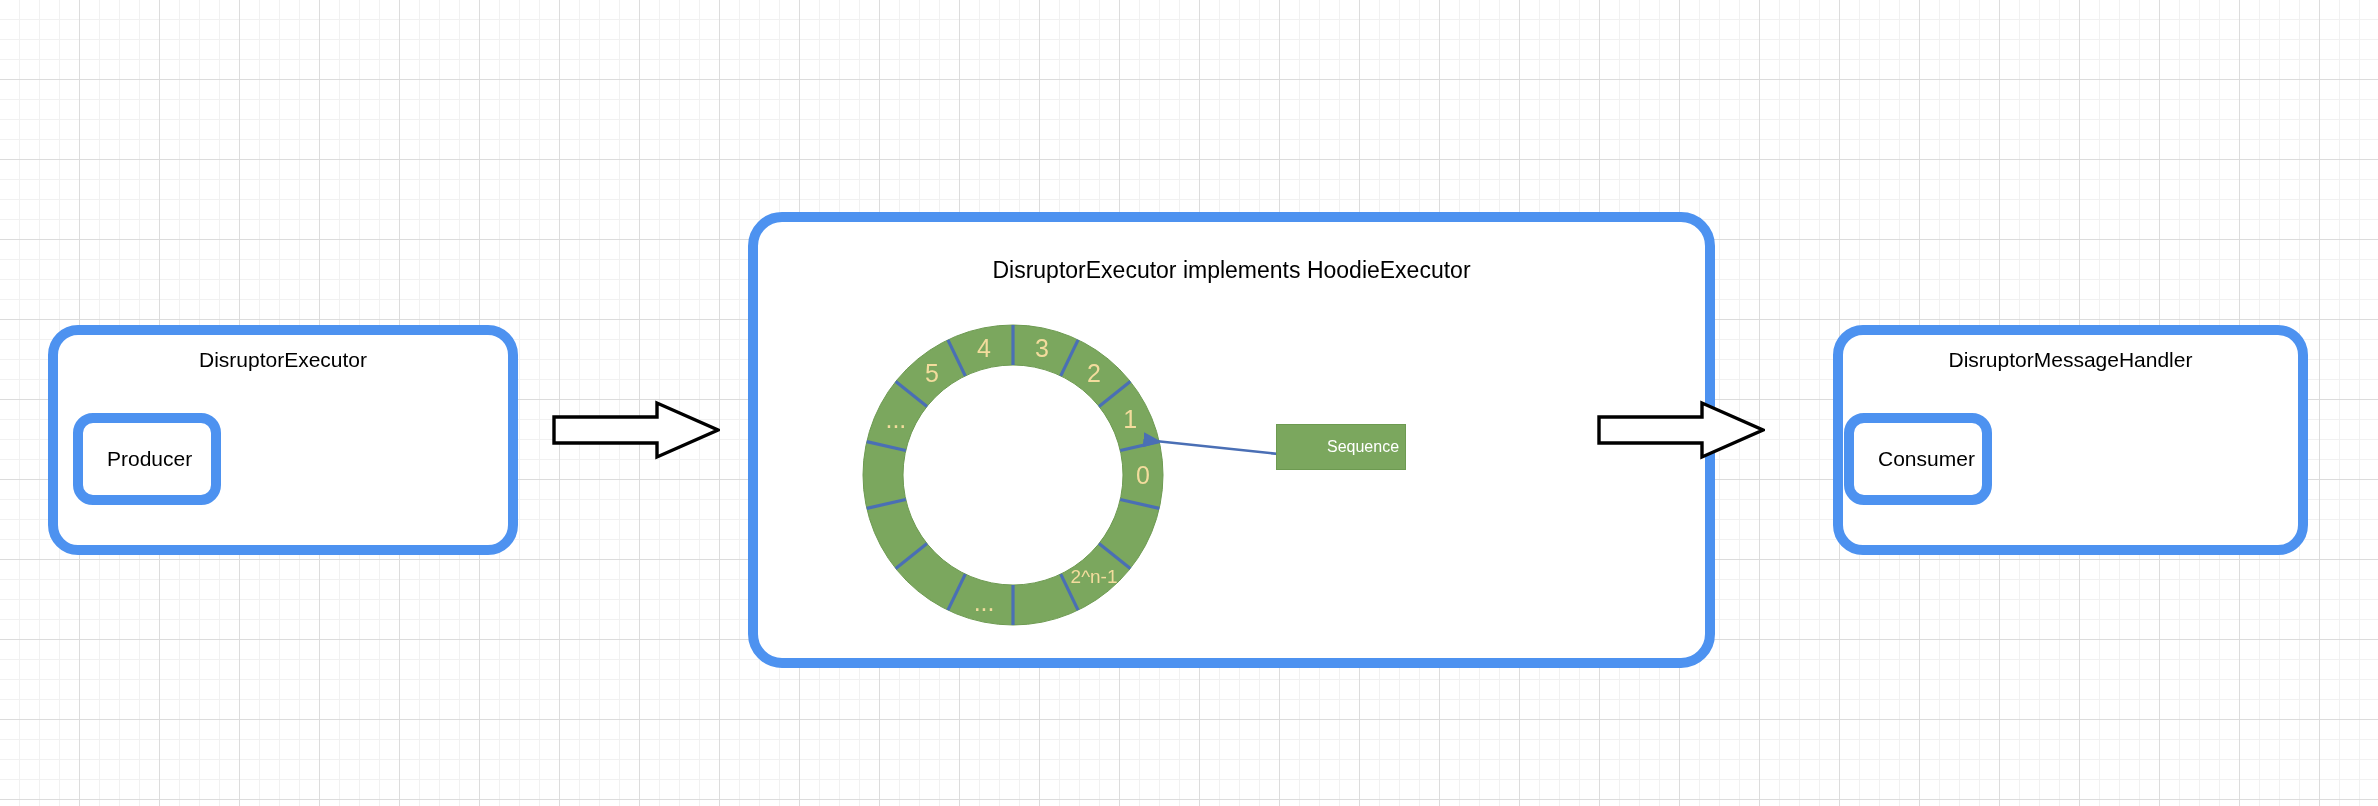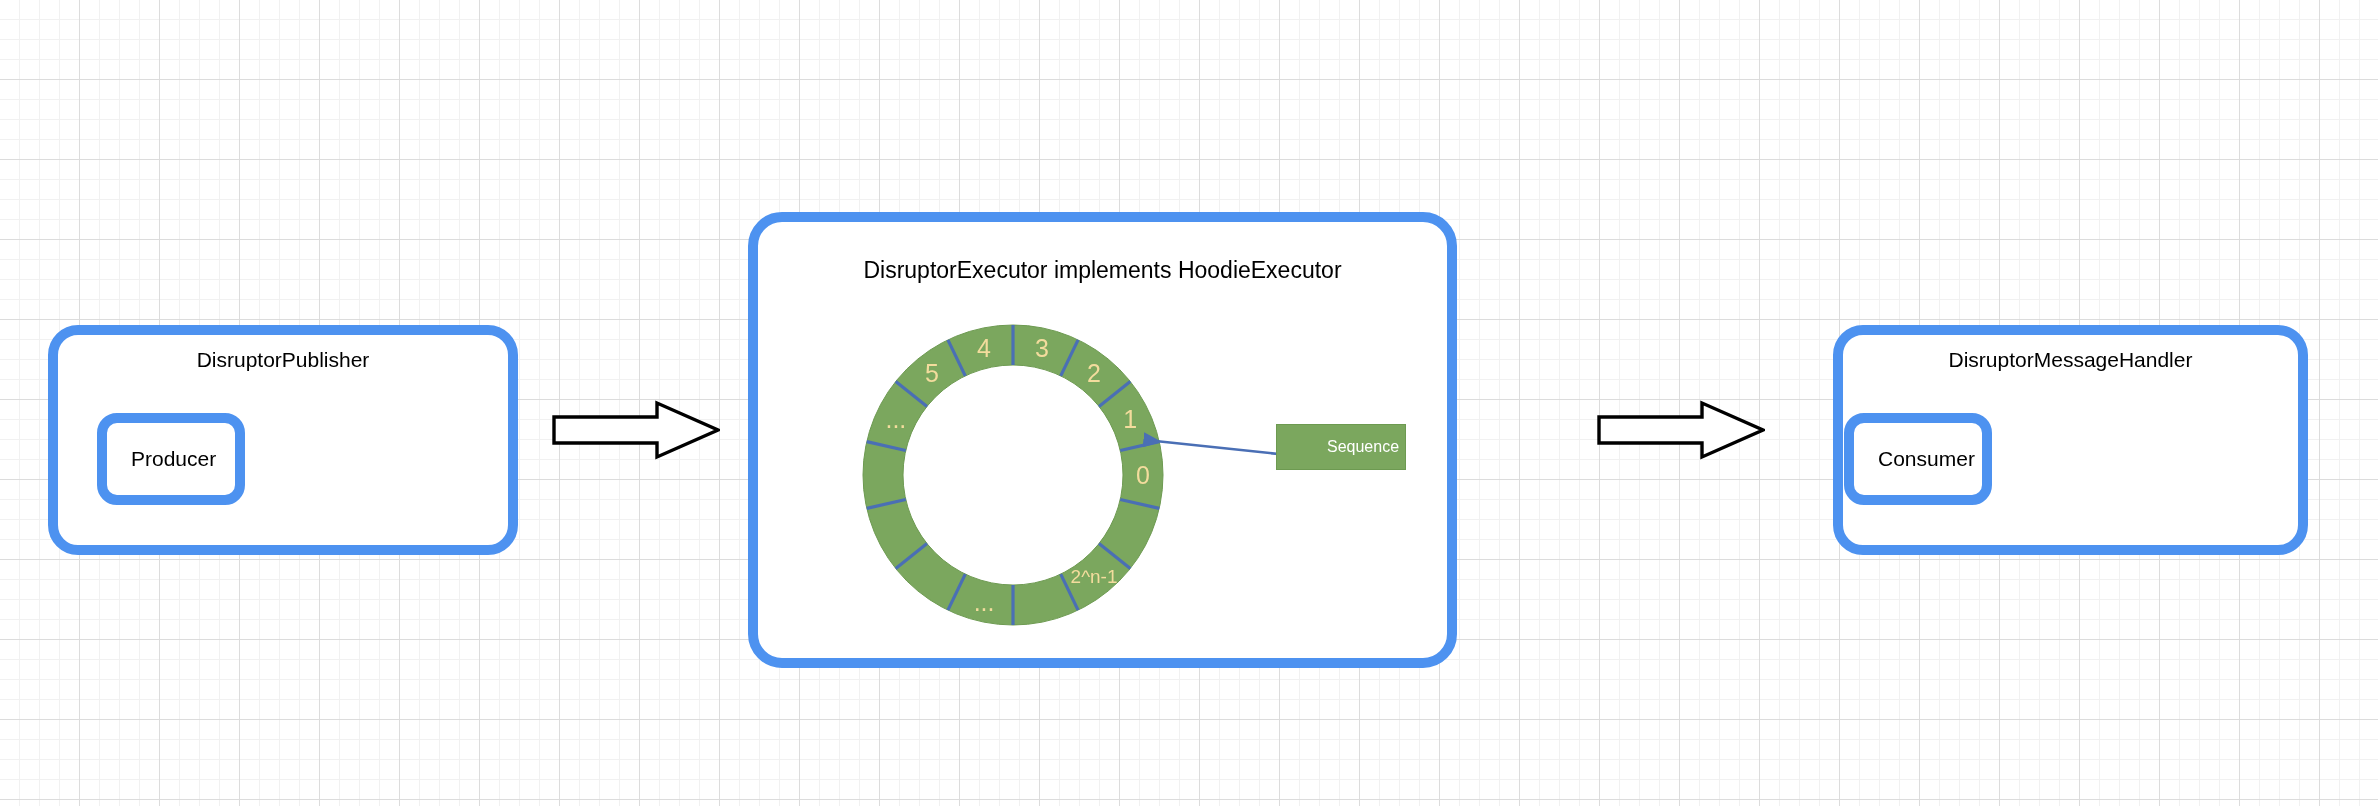--- a/index.html
+++ b/index.html
@@ -35,21 +35,21 @@
 
   
   .node-box {
     position: absolute;
     box-sizing: border-box;
     background: #ffffff;
     border: 10px solid #4d92f0;
     border-radius: 30px;
   }
   .node-box.outer-left  { left: 48px;   top: 325px; width: 470px; height: 230px; }
-  .node-box.outer-mid   { left: 748px;  top: 212px; width: 709px; height: 456px; border-radius: 34px; }
+  .node-box.outer-mid   { left: 748px;  top: 212px; width: 967px; height: 456px; border-radius: 34px; }
   .node-box.outer-right { left: 1805px; top: 325px; width: 475px; height: 230px; margin-left: 28px; }
 
   .box-title {
     position: absolute;
     top: 13px;
     left: 0;
     width: 100%;
     text-align: center;
     font-size: 21px;
     color: #000000;
@@ -63,21 +63,21 @@
   .inner-box {
     position: absolute;
     box-sizing: border-box;
     background: #ffffff;
     border: 10px solid #4d92f0;
     border-radius: 20px;
     display: flex;
     align-items: center;
     padding-left: 24px;
   }
-  .inner-box.producer { left: 15px; top: 78px; width: 148px; height: 92px; margin-left: 24px; }
+  .inner-box.producer { left: 15px; top: 78px; width: 148px; height: 92px; }
   .inner-box.consumer { left: 1px; top: 78px; width: 148px; height: 92px; }
   .inner-label {
     font-size: 21px;
     color: #000000;
     white-space: nowrap;
   }
 
   
   .block-arrow {
     position: absolute;
@@ -136,21 +136,21 @@
     height: 60px;
     overflow: visible;
   }
 </style>
 </head>
 <body>
 
 <div id="canvas">
 
   <div class="node-box outer-left">
-    <div class="box-title">DisruptorPublisher</div>
+    <div class="box-title">DisruptorExecutor</div>
     <div class="inner-box producer">
       <span class="inner-label">Producer</span>
     </div>
   </div>
 
   <svg class="block-arrow arrow-1" viewBox="0 0 168 60">
     <polygon points="2,17 105,17 105,3 166,30 105,57 105,43 2,43" fill="#ffffff" stroke="#000000" stroke-width="3.4" stroke-linejoin="miter"></polygon>
   </svg>
 
   <div class="node-box outer-mid">

